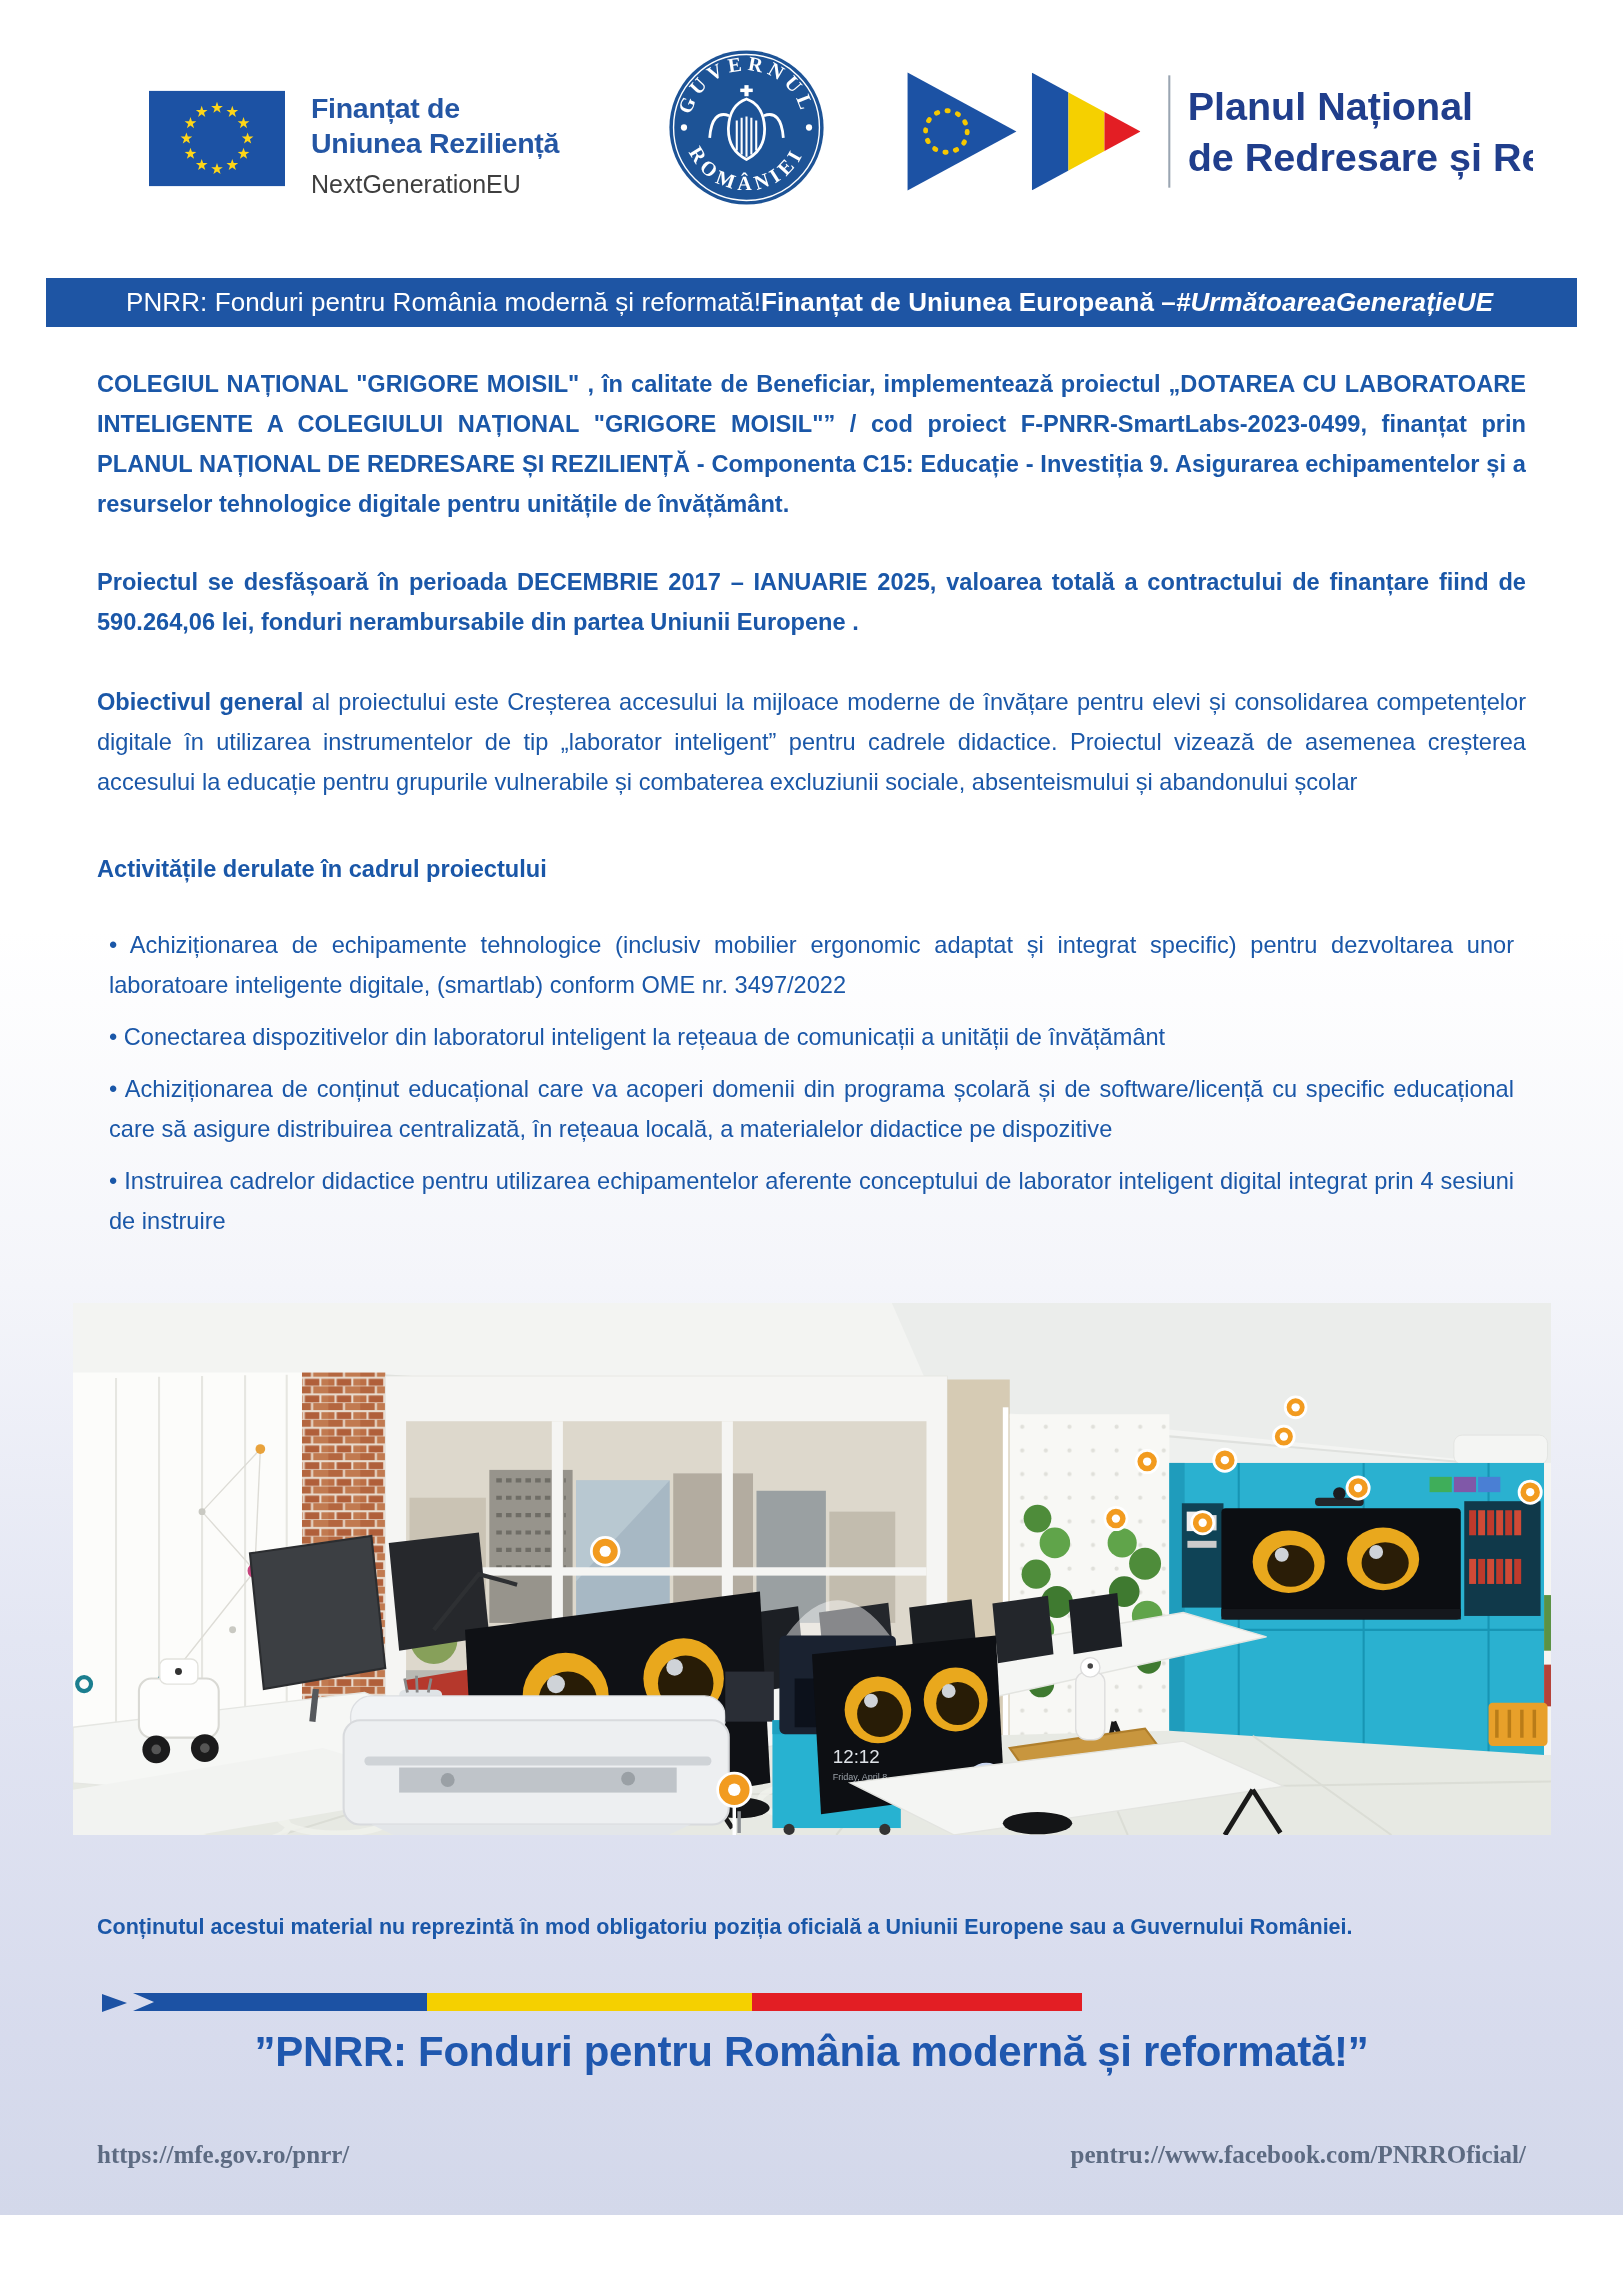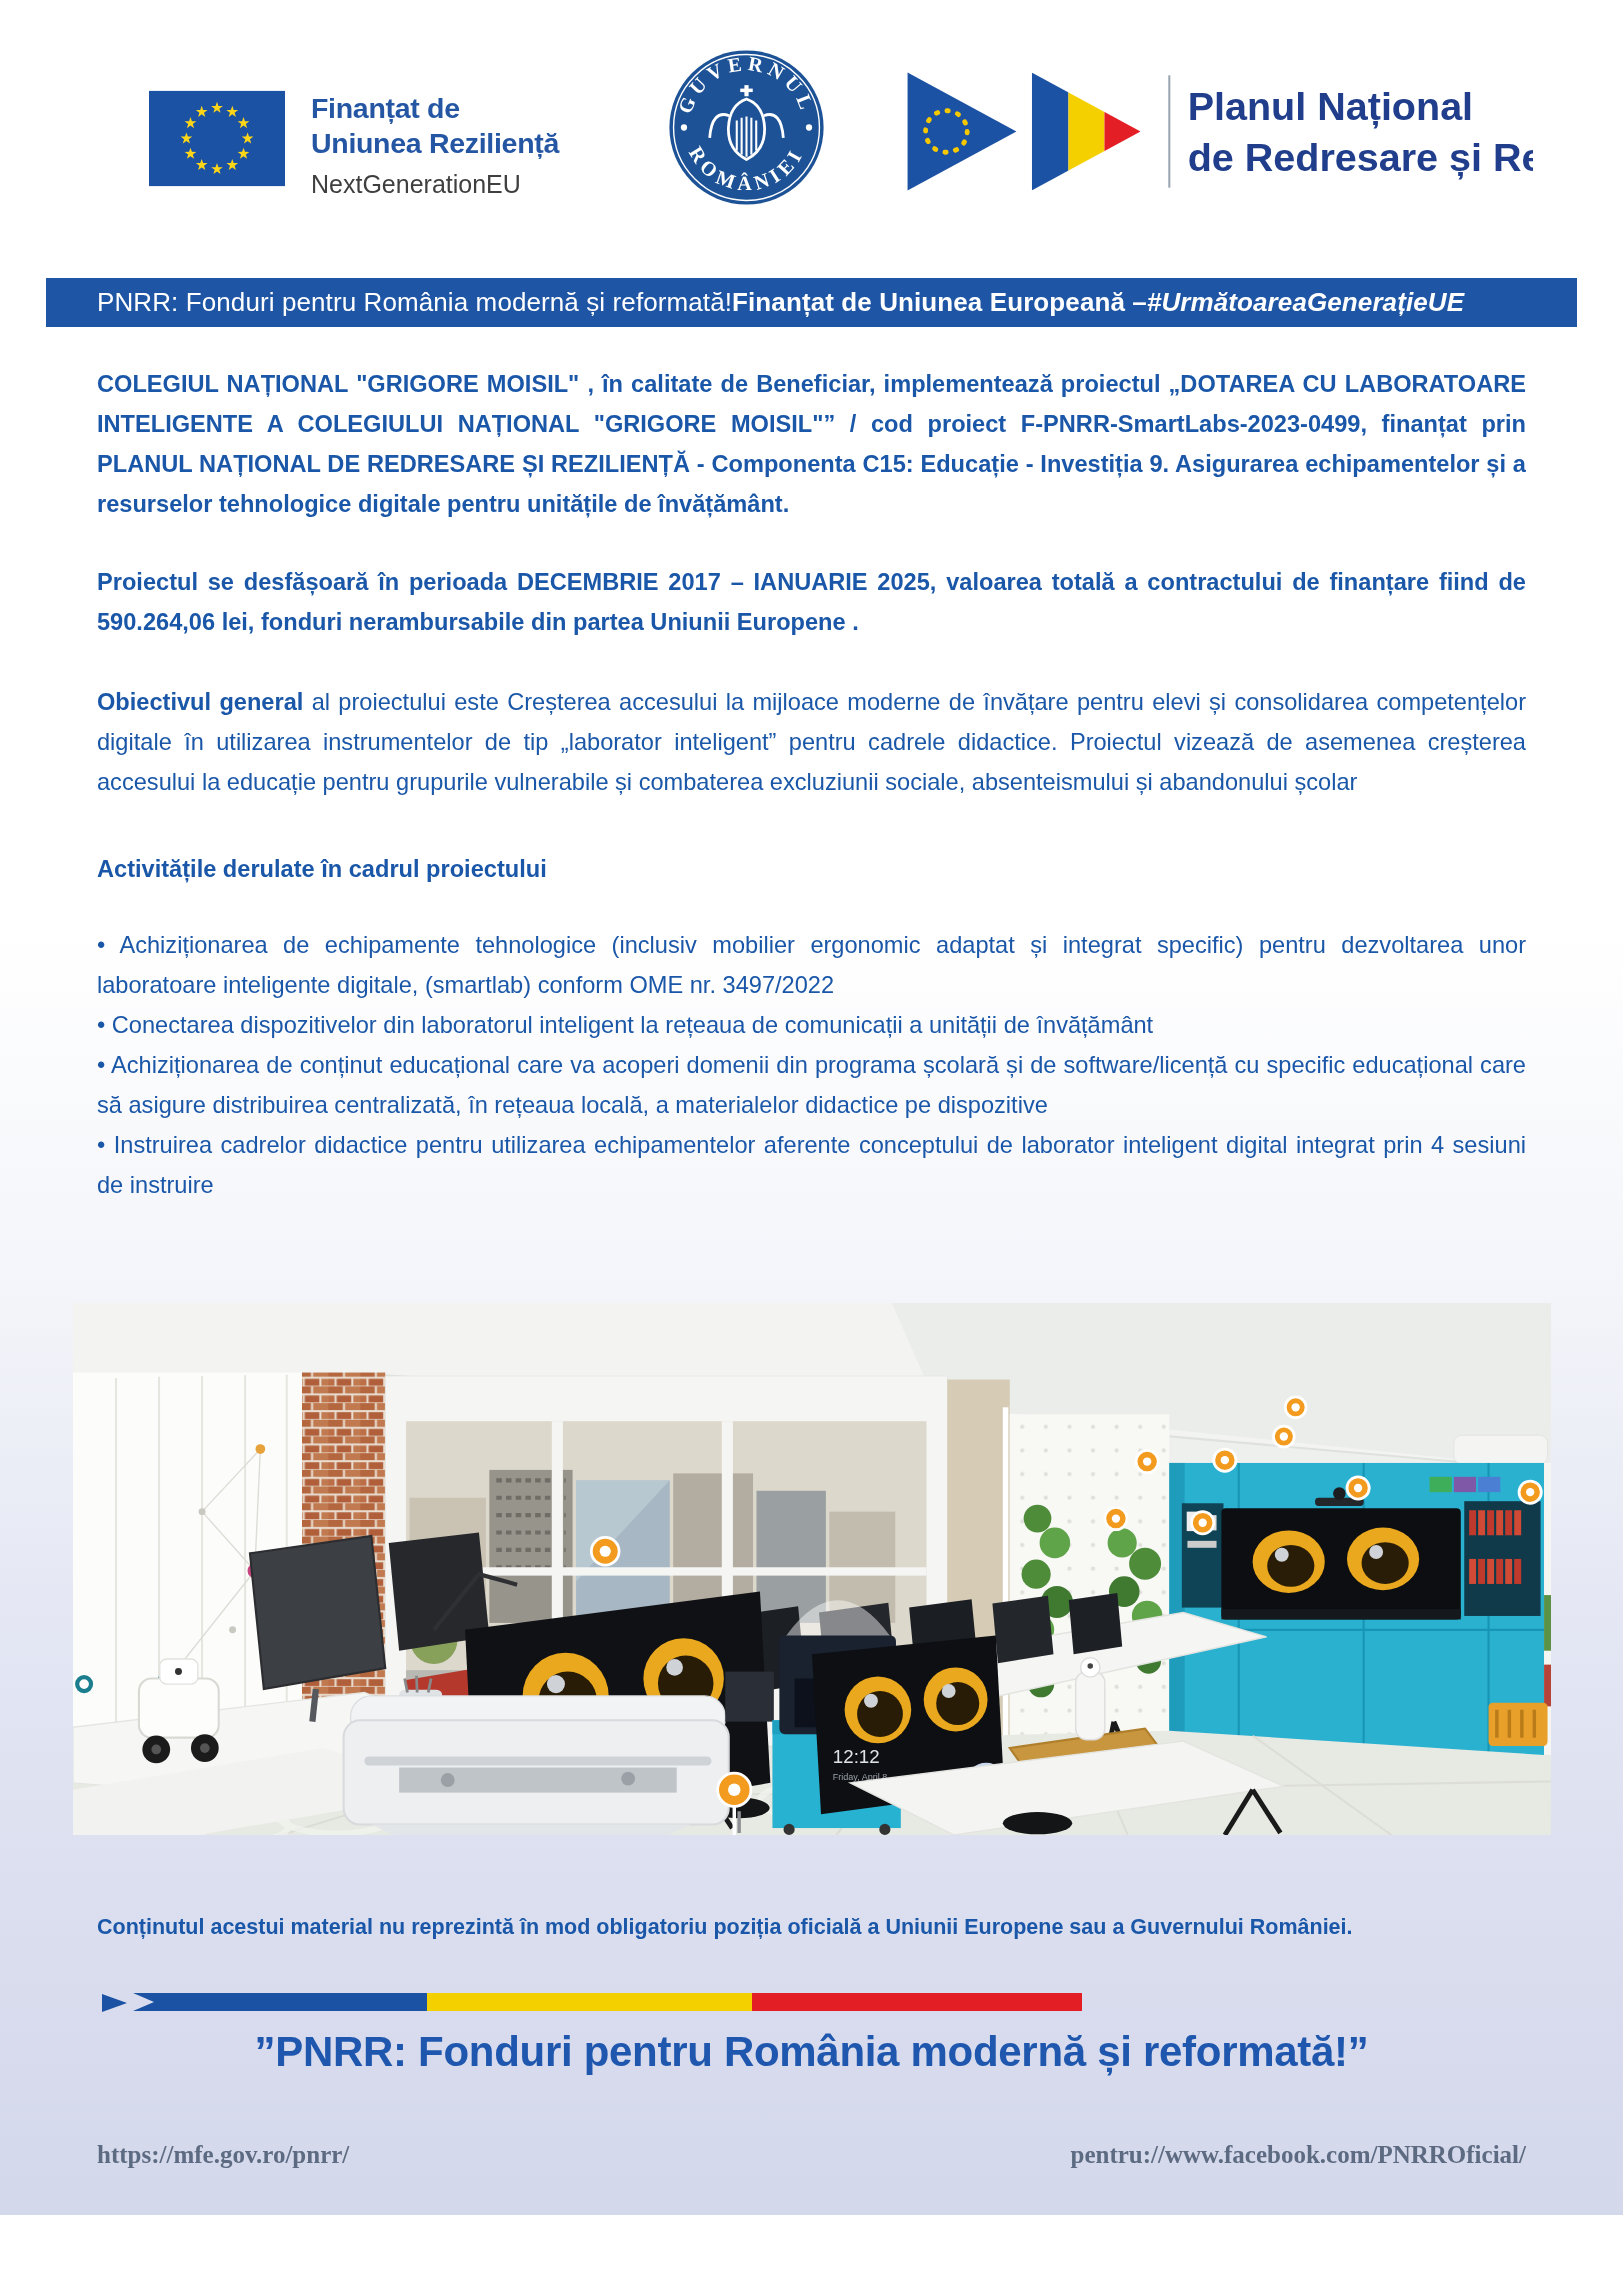--- a/index.html
+++ b/index.html
@@ -14,33 +14,33 @@
   .eu-flag { width:136px; height:97px; display:block; }
   .eu-text { margin-left:26px; padding-top:1.4px; }
   .eu-text .l1,.eu-text .l2 { font-size:28.5px; font-weight:bold; color:#2456a4; line-height:35px; letter-spacing:-0.3px; }
   .eu-text .l3 { font-size:25px; color:#3f3f3f; margin-top:8.3px; }
   .gov-seal { position:absolute; left:668px; top:49px; width:157px; height:157px; }
   .pnrr-logo { position:absolute; left:902px; top:67px; width:631px; height:129px; }
   
   .banner {
     position:absolute; left:46px; top:278px; width:1531px; height:49px;
     background:#1e55a4; color:#fff; display:flex; align-items:center;
-    padding-left:51px; font-size:26px; letter-spacing:0.1px; white-space:nowrap;
+    padding-left:80px; font-size:26px; letter-spacing:0.1px; white-space:nowrap;
   }
   .banner .bd { font-weight:bold; }
   .banner .bi { font-weight:bold; font-style:italic; }
   
   .content { position:absolute; left:97px; top:364px; width:1429px; color:#1a57a8; font-size:23.6px; line-height:40px; text-align:justify; }
   .content p.b { font-weight:bold; }
   .content .p2 { margin-top:38px; }
   .content .p3 { margin-top:40px; }
   .content .p3 .lead { font-weight:bold; }
   .content .acts { margin-top:47px; font-weight:bold; text-align:left; }
   .content .bullets { margin-top:36px; }
-  .content .bullets p { margin:0; }
+  .content .bullets p { margin:12px; }
   
   .photo { position:absolute; left:73px; top:1303px; width:1478px; height:532px; overflow:hidden; background:#eef0ee; }
   .photo svg { display:block; width:100%; height:100%; }
   
   .disclaimer { position:absolute; left:97px; top:1915px; width:1429px; font-size:21.5px; font-weight:bold; color:#1a57a8; }
   .tri-arrow { position:absolute; left:102px; top:1994px; width:0; height:0;
     border-left:25px solid #1c52a4; border-top:9px solid transparent; border-bottom:9px solid transparent; }
   .tri-bar { position:absolute; left:133px; top:1993px; width:949px; height:18px; display:flex;
     clip-path:polygon(0 0,100% 0,100% 100%,0 100%,21px 50%); }
   .tri-bar .s1 { width:294px; background:#1c52a4; }

